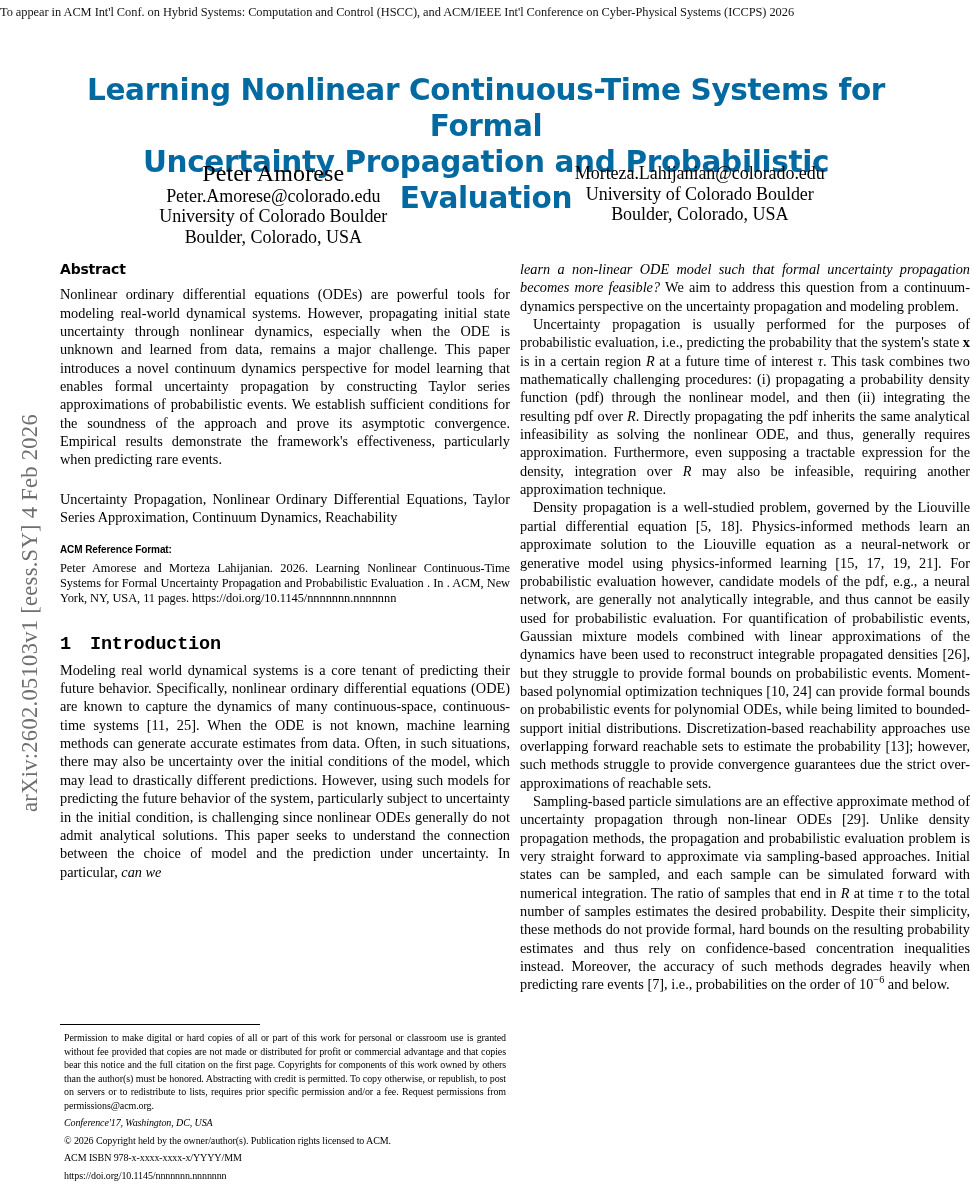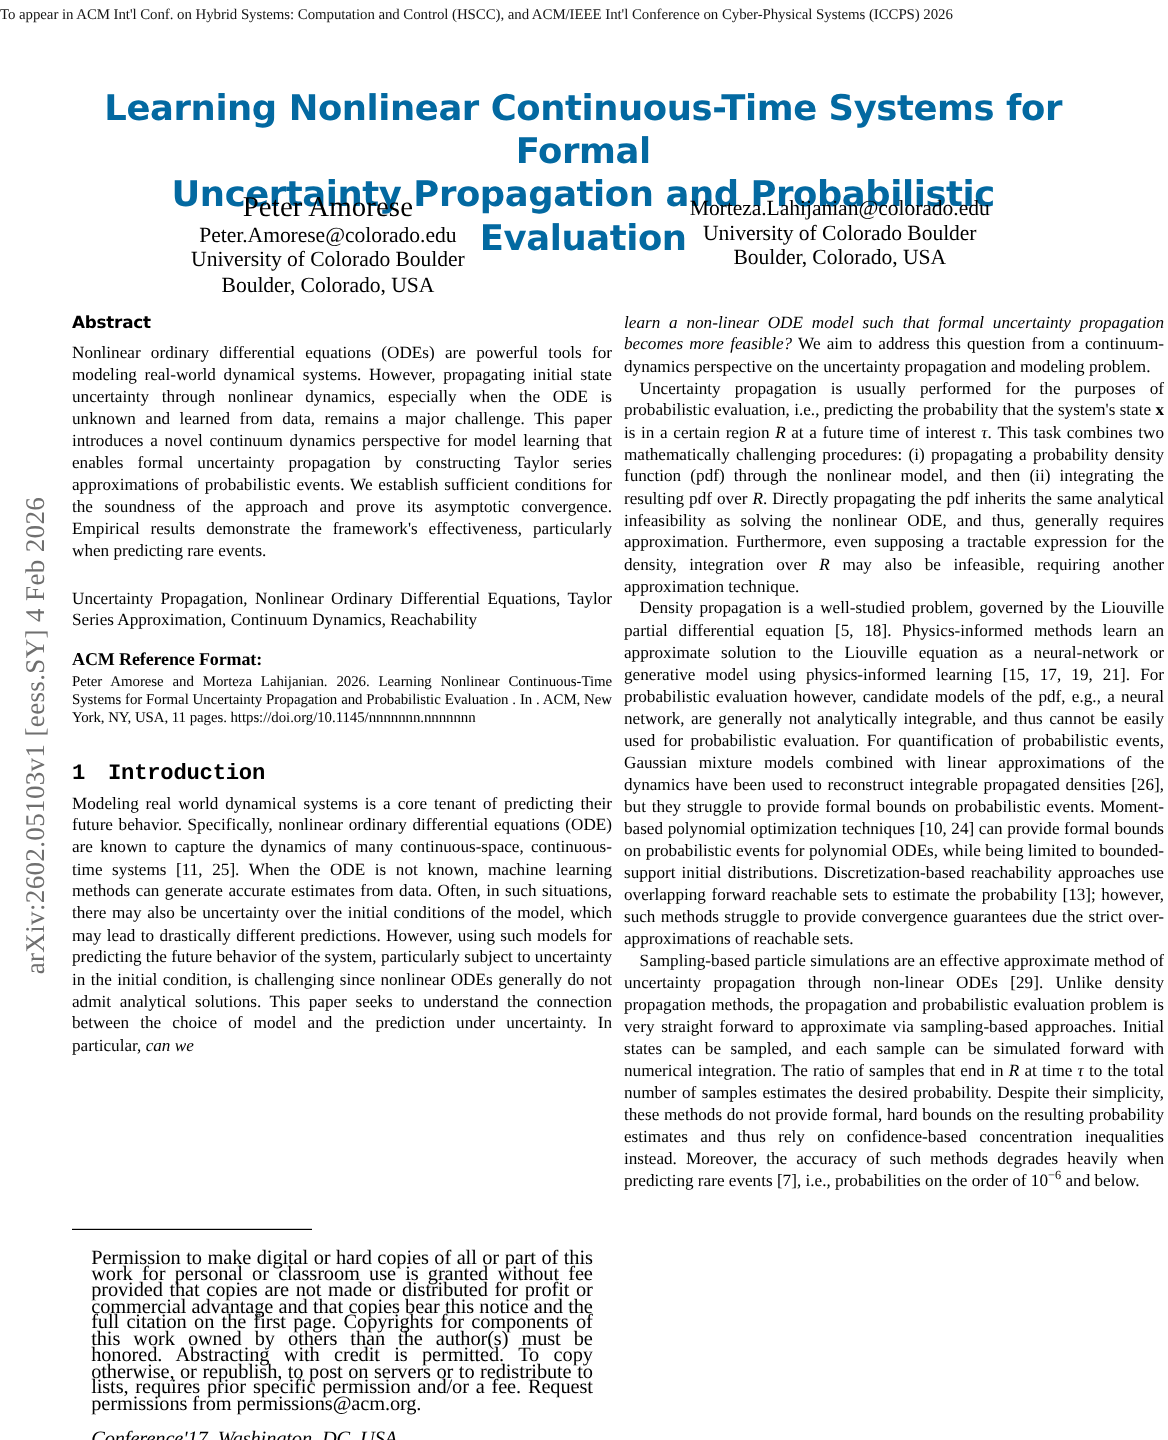--- a/index.html
+++ b/index.html
@@ -125,23 +125,23 @@
   h2.numbered-heading .num { display: inline-block; width: 30px; }
 
   p.body-par {
     margin: 0;
     text-indent: 0;
   }
   p.body-par + p.body-par { text-indent: 13px; }
   p.keywords-par { margin: 0 0 15px 0; }
 
   .ref-format-head {
-    font-family: Liberation Serif, serif;
-    font-weight: bold;
-    font-size: 15px;
+    font-family: Liberation Sans, sans-serif;
+    font-weight: bold;
+    font-size: 10px;
     margin: 0 0 1px 0;
     letter-spacing: -0.1px;
   }
   .ref-format-body {
     font-size: 12.4px;
     line-height: 15.2px;
     margin: 0;
     text-align: justify;
     letter-spacing: -0.05px;
   }
@@ -156,22 +156,22 @@
     top: 1024px;
     width: 450px;
   }
   .footnote-rule {
     width: 200px;
     height: 0;
     border-top: 1.2px solid #000;
     margin: 0 0 6px 0;
   }
   .footnote p {
-    margin: 16px;
-    font-size: 17px;
+    margin: 4px;
+    font-size: 10px;
     line-height: 13.55px;
     text-align: justify;
     letter-spacing: -0.1px;
   }
   .footnote p.conf-line {
     font-style: italic;
     text-align: left;
     margin-top: 0px;
   }
   .footnote p.plain-left { text-align: left; }

